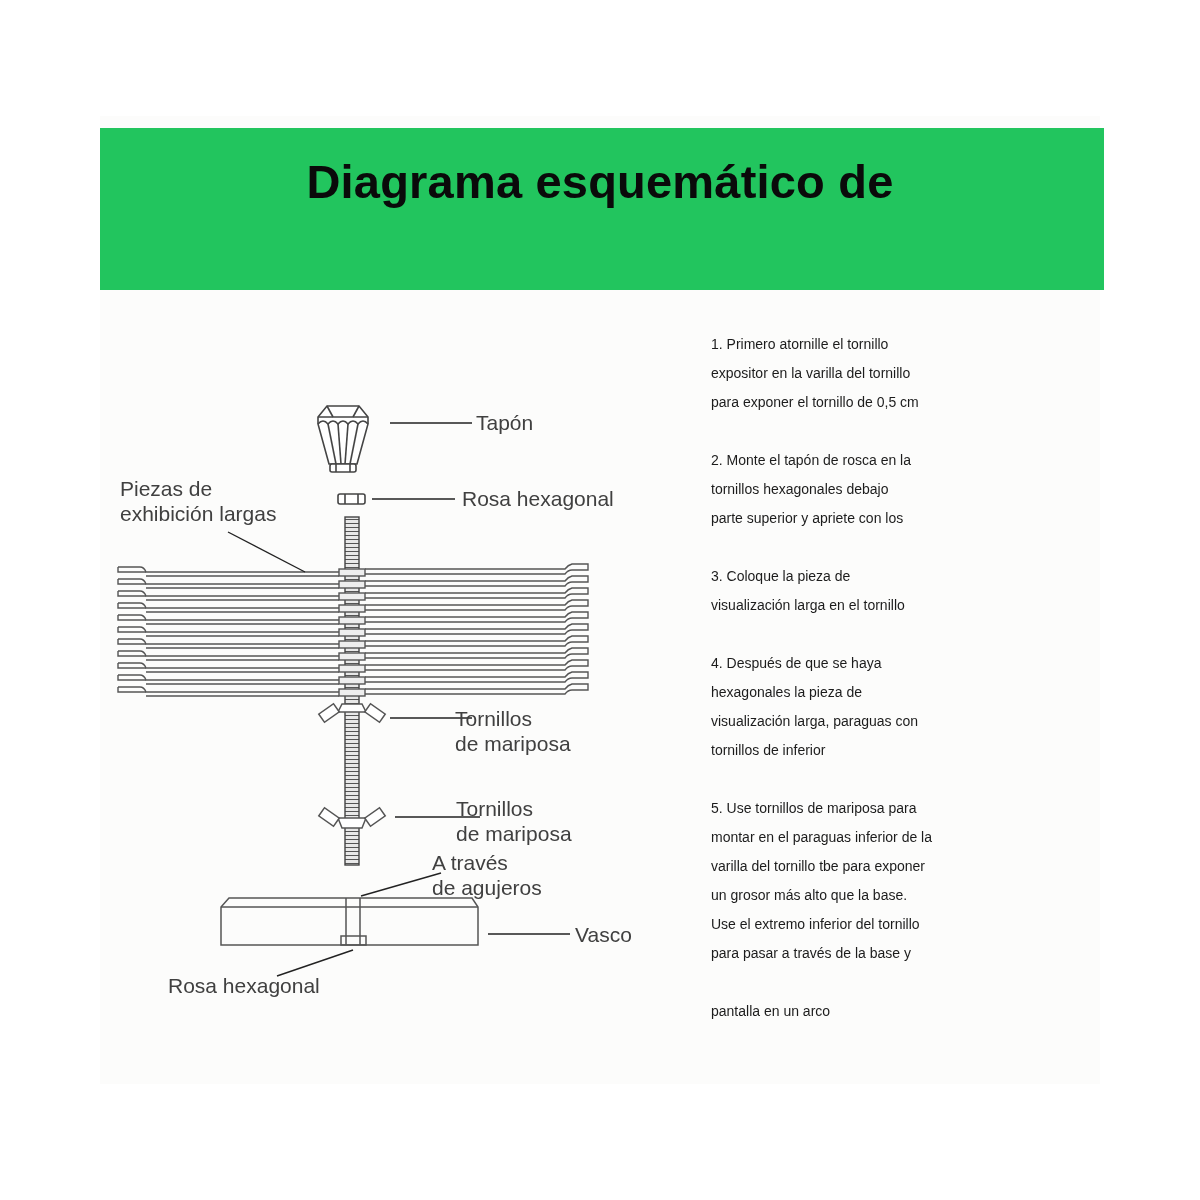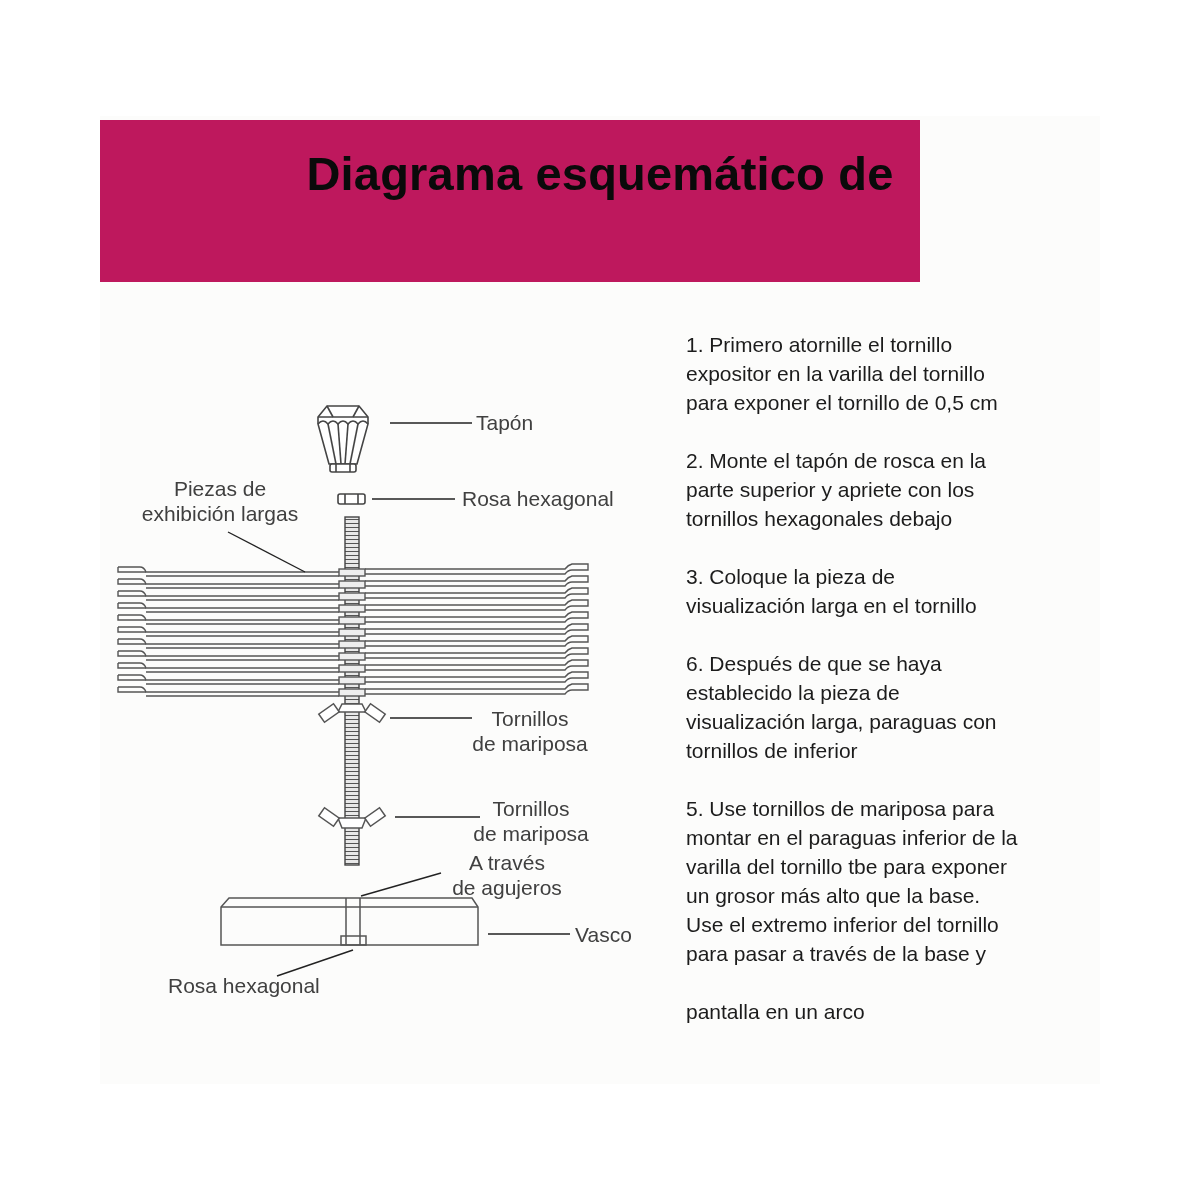--- a/index.html
+++ b/index.html
@@ -1,26 +1,26 @@
 <!DOCTYPE html>
 <html><head>
 <meta charset="utf-8">
 <style>
   html, body { margin:0; padding:0; }
   body { width:1200px; height:1200px; background:#ffffff; position:relative; overflow:hidden;
          font-family:"Liberation Sans", sans-serif; color:#111; }
   .card { position:absolute; left:100px; top:116px; width:1000px; height:968px; background:#fcfcfb; }
-  .header { position:absolute; left:0; top:4px; width:820px; height:162px; background:#be185d; }
+  .header { position:absolute; left:0; top:12px; width:1004px; height:162px; background:#22c55e; }
   .title { position:absolute; left:0; top:28px; width:1000px; text-align:center;
            font-size:47px; font-weight:bold; line-height:52px; color:#0a0a0a; letter-spacing:0.2px; }
   .diagram { position:absolute; left:0; top:0; width:1200px; height:1200px; }
   .lbl { position:absolute; font-size:21px; line-height:25px; color:#404040; white-space:nowrap; }
-  .lbl.c { text-align:center; }
+  .lbl.c { }
   .steps { position:absolute; left:686px; top:330px; width:420px; }
-  .step { font-size:21px; line-height:29px; color:#1c1c1c; margin-bottom:29px; }
+  .step { font-size:14px; line-height:29px; color:#1c1c1c; margin-bottom:29px;margin-left:25px; }
   .step div { white-space:nowrap; }
 </style>
 </head>
 <body>
 
 <div class="card">
   <div class="header">
     <div class="title">
       <div>Diagrama esquemático de</div>
     </div>
@@ -190,30 +190,30 @@
 <div class="lbl" style="left:168px; top:973px;">Rosa hexagonal</div>
 
 <div class="steps">
   <div class="step">
     <div>1. Primero atornille el tornillo</div>
     <div>expositor en la varilla del tornillo</div>
     <div>para exponer el tornillo de 0,5 cm</div>
   </div>
   <div class="step">
     <div>2. Monte el tapón de rosca en la</div>
+    <div>tornillos hexagonales debajo</div>
     <div>parte superior y apriete con los</div>
-    <div>tornillos hexagonales debajo</div>
   </div>
   <div class="step">
     <div>3. Coloque la pieza de</div>
     <div>visualización larga en el tornillo</div>
   </div>
   <div class="step">
-    <div>6. Después de que se haya</div>
-    <div>establecido la pieza de</div>
+    <div>4. Después de que se haya</div>
+    <div>hexagonales la pieza de</div>
     <div>visualización larga, paraguas con</div>
     <div>tornillos de inferior</div>
   </div>
   <div class="step">
     <div>5. Use tornillos de mariposa para</div>
     <div>montar en el paraguas inferior de la</div>
     <div>varilla del tornillo tbe para exponer</div>
     <div>un grosor más alto que la base.</div>
     <div>Use el extremo inferior del tornillo</div>
     <div>para pasar a través de la base y</div>

